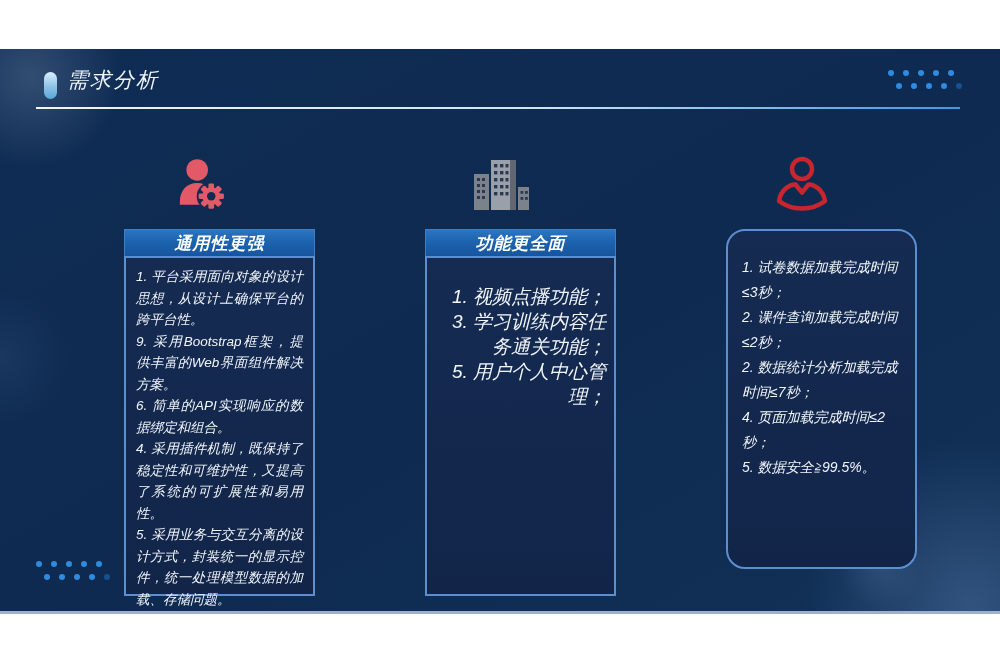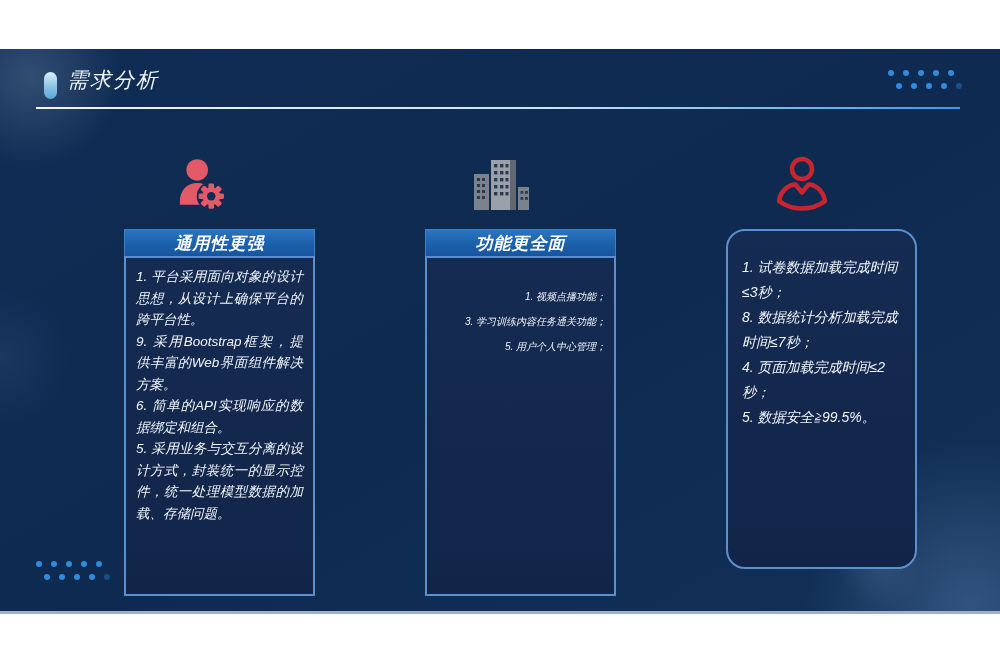--- a/index.html
+++ b/index.html
@@ -33,21 +33,21 @@
   .icon-box{height:62px;display:flex;align-items:center;justify-content:center;}
   .card{margin-top:14px;padding-left:40px;}
   .card-header{height:27px;display:flex;align-items:center;justify-content:center;
         background:linear-gradient(180deg,#2C75C1 0%,#1D63AE 45%,#17549E 100%);
         border:1px solid #3D7FC4;border-bottom:none;box-sizing:border-box;
         color:#FFFFFF;font-size:17px;font-weight:bold;letter-spacing:1px;}
   .card-body{height:340px;box-sizing:border-box;border:2px solid #5C8FD0;
         background:linear-gradient(180deg,#152B52 0%,#122549 100%);
         color:#F2F6FB;}
   .body-flow{padding:8px 10px 0 10px;font-size:13.5px;line-height:21.5px;text-align:justify;}
-  .body-list-mid{padding:26px 8px 0 14px;font-size:10px;line-height:25px;}
+  .body-list-mid{padding:26px 8px 0 14px;font-size:19px;line-height:25px;}
   .body-list-right{padding:24px 8px 0 14px;font-size:14px;line-height:25px;border-radius:19px;}
 </style>
 </head>
 <body>
 
 <div class="canvas">
   <div class="slide">
 
     <span class="pill"></span>
     <h1 class="slide-title">需求分析</h1>
@@ -108,20 +108,21 @@
         </svg>
       </div>
       <div class="card">
         <div class="card-header">
           <span>通用性更强</span>
         </div>
         <div class="card-body body-flow">
           <div>1. 平台采用面向对象的设计思想，从设计上确保平台的跨平台性。</div>
           <div>9. 采用Bootstrap框架，提供丰富的Web界面组件解决方案。</div>
           <div>6. 简单的API实现响应的数据绑定和组合。</div>
+          <div>4. 采用插件机制，既保持了稳定性和可维护性，又提高了系统的可扩展性和易用性。</div>
           <div>5. 采用业务与交互分离的设计方式，封装统一的显示控件，统一处理模型数据的加载、存储问题。</div>
         </div>
       </div>
     </div>
 
     <div class="col col-1">
       <div class="icon-box">
         <svg width="64" height="60" viewBox="0 0 64 60">
 
           <g fill="#7C828C">
@@ -190,21 +191,22 @@
         <svg width="58" height="58" viewBox="0 0 58 58">
           <g fill="none" stroke-width="4.5" stroke-linejoin="round" stroke-linecap="round" stroke="#C9252E">
             <circle cx="29" cy="14" r="10"></circle>
             <path d="M6 46 C8 34 17 29.5 22.5 29.5 L29 37.5 L35.5 29.5 C41 29.5 50 34 52 46 C45 51.5 37 53.5 29 53.5 C21 53.5 13 51.5 6 46 Z"></path>
           </g>
         </svg>
       </div>
       <div class="card">
         <div class="card-body body-list-right">
           <div>1. 试卷数据加载完成时间≤3秒；</div>
-          <div>8. 数据统计分析加载完成时间≤7秒；</div>
+          <div>2. 课件查询加载完成时间≤2秒；</div>
+          <div>2. 数据统计分析加载完成时间≤7秒；</div>
           <div>4. 页面加载完成时间≤2秒；</div>
           <div>5. 数据安全≧99.5%。</div>
         </div>
       </div>
     </div>
 
   </div>
 </div>
 
 </body></html>

